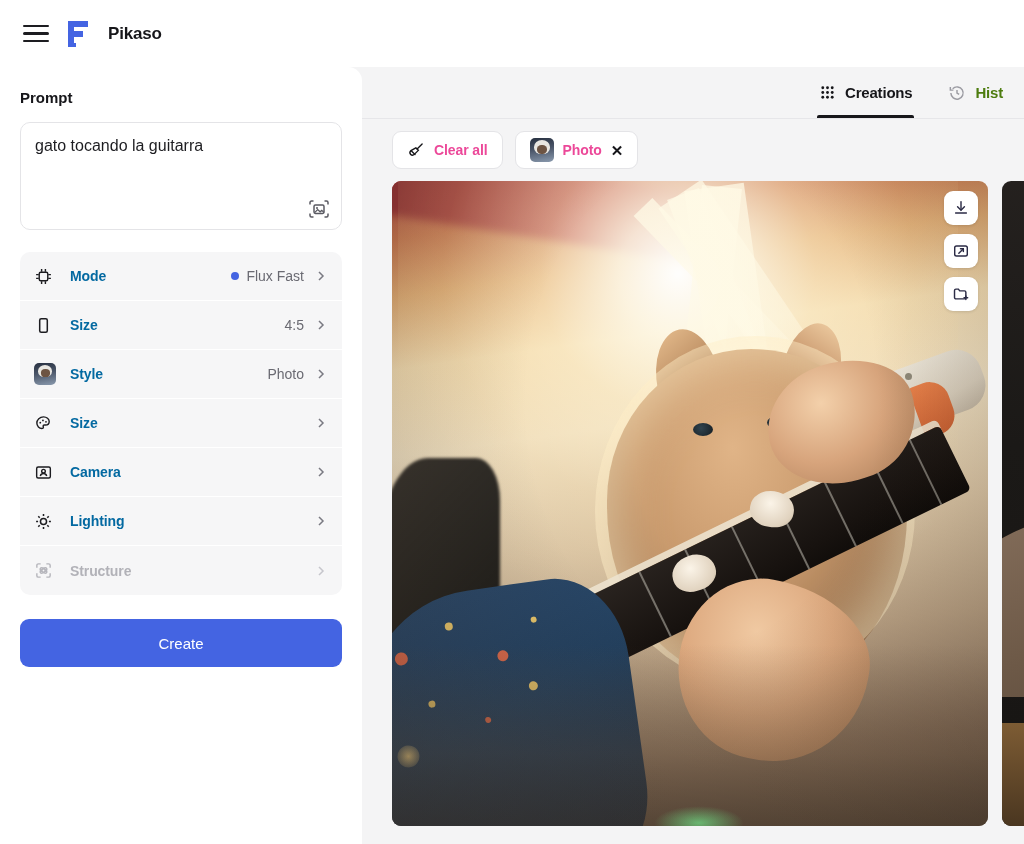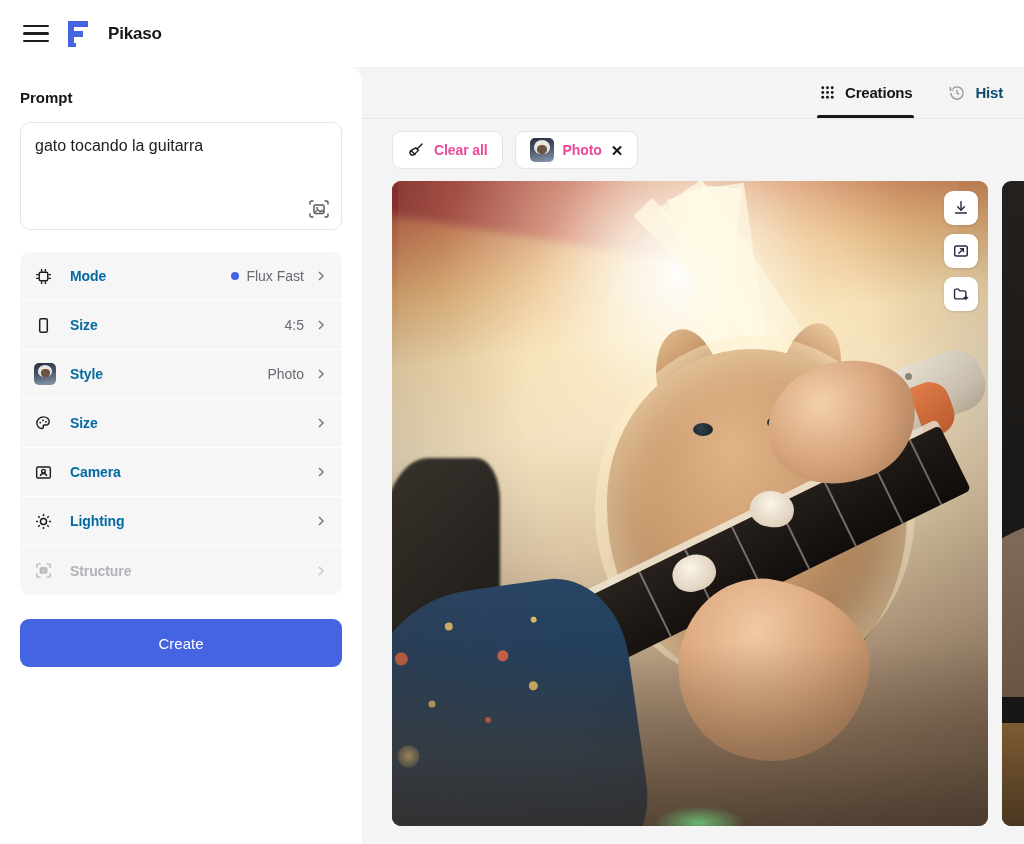--- a/index.html
+++ b/index.html
@@ -118,21 +118,21 @@
   .tabs-bar {
     height: 52px; display: flex; align-items: flex-end; justify-content: flex-end;
     border-bottom: 1px solid #e6e6e9;
     padding-right: 3px;
   }
   .tab {
     display: flex; align-items: center; gap: 9px;
     height: 51px; padding: 0 18px 0 18px;
     cursor: pointer; position: relative;
   }
-  .tab .tlabel { font-size: 15px; font-weight: bold; color: #0c4a6e; letter-spacing: -0.2px; white-space: nowrap; }
+  .tab .tlabel { font-size: 15px; font-weight: bold; color: #4d7c0f; letter-spacing: -0.2px; white-space: nowrap; }
   .tab.active .tlabel { color: #16161a; }
   .tab.active::after {
     content: ""; position: absolute; left: 16px; right: 16px; bottom: 0;
     height: 3px; background: #16161a; border-radius: 2px 2px 0 0;
   }
 
   .toolbar { height: 62px; display: flex; align-items: center; gap: 12px; padding-left: 30px; }
   .chip {
     display: flex; align-items: center; gap: 9px;
     height: 38px; padding: 0 14px;

